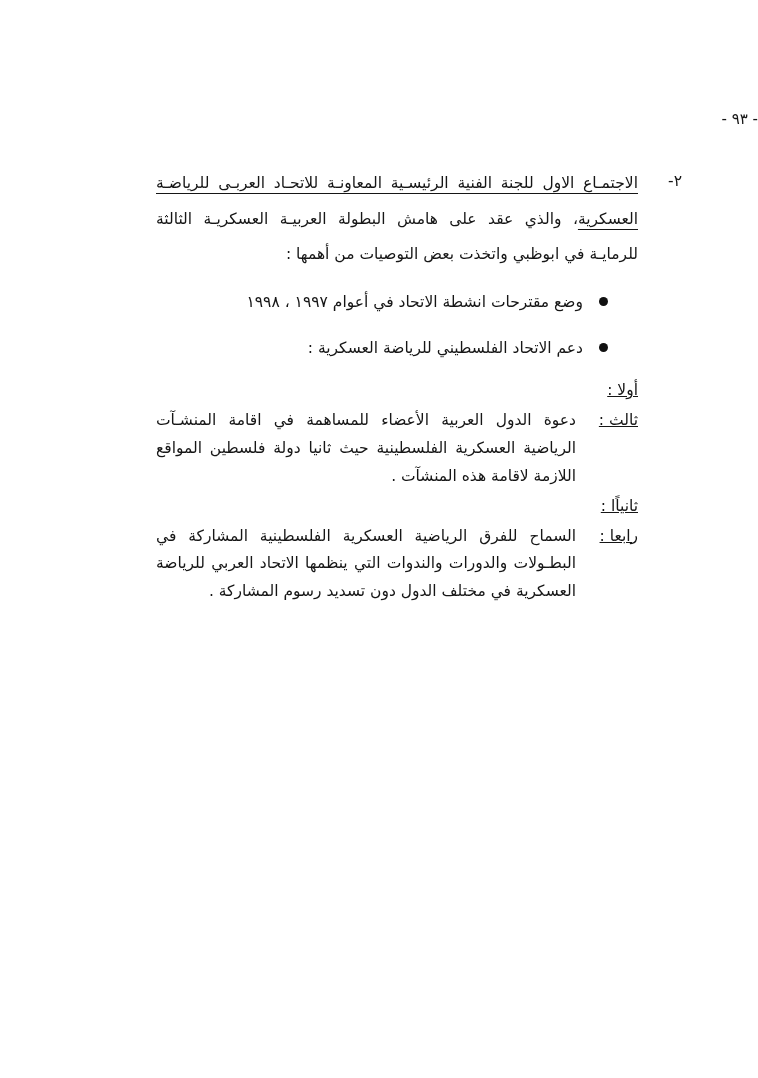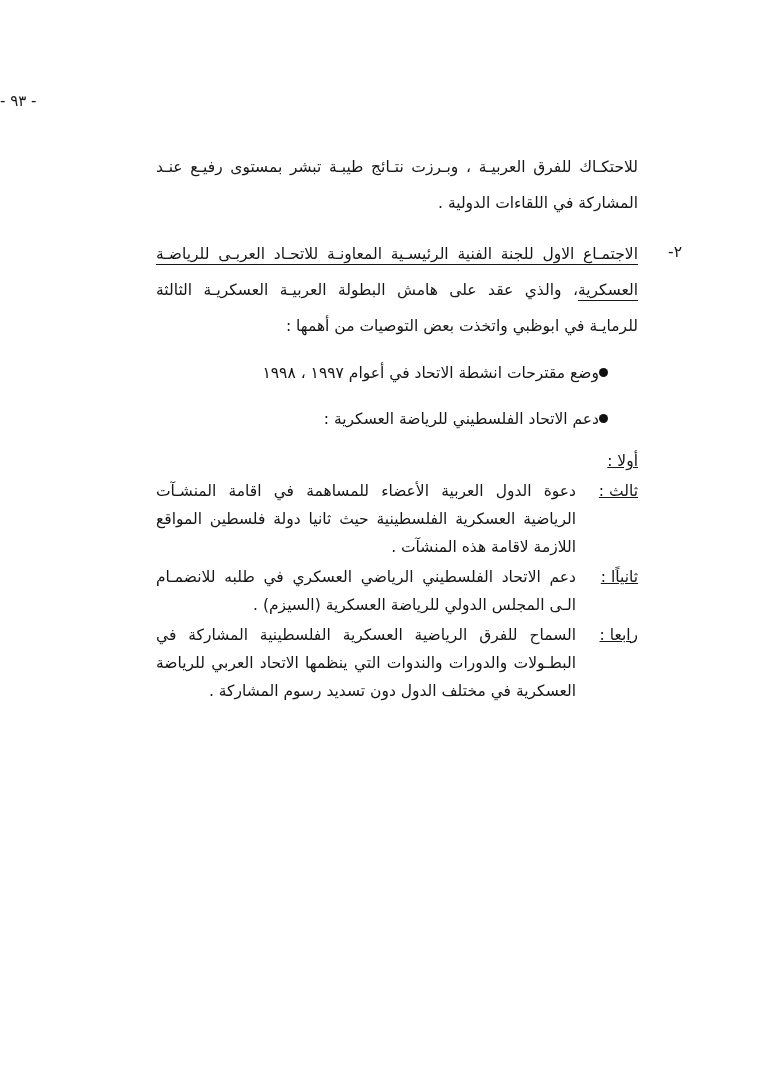--- a/index.html
+++ b/index.html
@@ -11,22 +11,22 @@
   .page {
     position: relative;
     width: 758px; height: 1078px;
     background: #ffffff;
     color: #161616;
     direction: rtl;
     overflow: hidden;
   }
   .page-number {
     position: absolute;
-    top: 92px; left: 0; right: 0;
-    text-align: left;
+    top: 110px; left: 0; right: 0;
+    text-align: right;
     font-size: 15px;
     letter-spacing: 1px;
   }
   .content {
     position: absolute;
     top: 150px; right: 120px;
     width: 482px;
     font-size: 15.5px;
   }
   .para {
@@ -43,20 +43,21 @@
     right: -44px; top: 6px;
     font-size: 15.5px;
   }
   .underlined {
     text-decoration: underline;
     text-underline-offset: 5px;
   }
   .bullets { margin: 8px 0 4px 0; }
   .bullet {
     display: flex;
+    gap: 16px;
     align-items: flex-start;
     margin: 12px 0;
     padding-right: 30px;
   }
   .bullet-marker {
     flex: 0 0 auto;
     margin-top: 12px;
     width: 9px; height: 9px;
     border-radius: 50%;
     background: #111;
@@ -87,21 +88,20 @@
 </style>
 </head>
 <body>
 
 <div class="page">
 
   <div class="page-number">- ٩٣ -</div>
 
   <div class="content">
 
-    <p class="para">للاحتكـاك للفرق العربيـة ، وبـرزت نتـائج طيبـة تبشر بمستوى رفيـع عنـد المشاركة في اللقاءات الدولية .</p>
 
     <div class="item2">
       <span class="item2-marker">٢-</span>
 
       <p class="para"><span class="underlined">الاجتمـاع الاول للجنة الفنية الرئيسـية المعاونـة للاتحـاد العربـى للرياضـة العسكرية</span><span>، والذي عقد على هامش البطولة العربيـة العسكريـة  الثالثة للرمايـة في ابوظبي واتخذت بعض التوصيات من أهمها :</span></p>
 
       <div class="bullets">
 
         <div class="bullet">
           <span class="bullet-marker"></span>
@@ -122,21 +122,20 @@
           <span class="clause-label">أولا :</span>
         </div>
 
         <div class="clause">
           <span class="clause-label">ثالث :</span>
           <span class="clause-text">دعوة الدول العربية الأعضاء للمساهمة في اقامة المنشـآت الرياضية العسكرية الفلسطينية حيث ثانيا دولة فلسطين المواقع اللازمة لاقامة هذه المنشآت .</span>
         </div>
 
         <div class="clause">
           <span class="clause-label">ثانياًا :</span>
-          <span class="clause-text">دعم الاتحاد الفلسطيني الرياضي العسكري في طلبه للانضمـام الـى المجلس الدولي للرياضة العسكرية (السيزم) .</span>
         </div>
 
         <div class="clause">
           <span class="clause-label">رابعا :</span>
           <span class="clause-text">السماح للفرق الرياضية العسكرية الفلسطينية المشاركة في البطـولات والدورات والندوات التي ينظمها الاتحاد العربي للرياضة العسكرية في مختلف الدول دون تسديد رسوم المشاركة .</span>
         </div>
 
       </div>
     </div>
 

